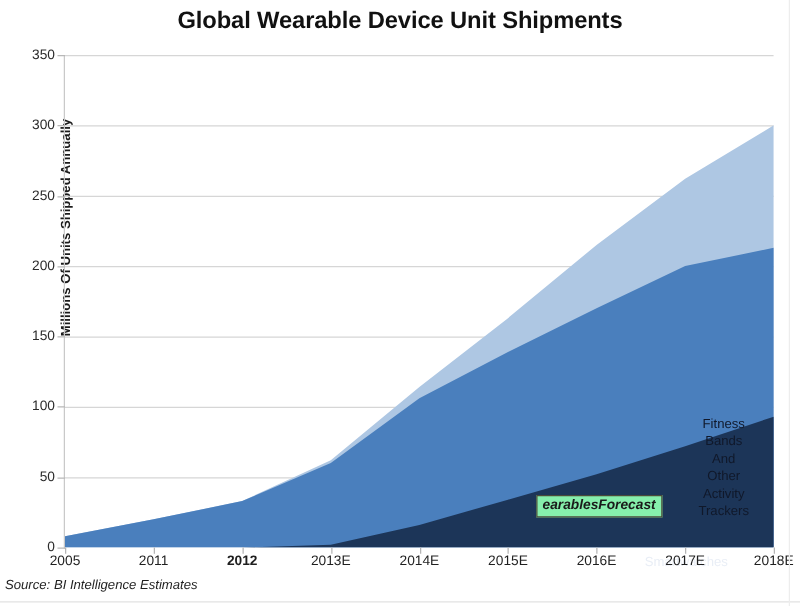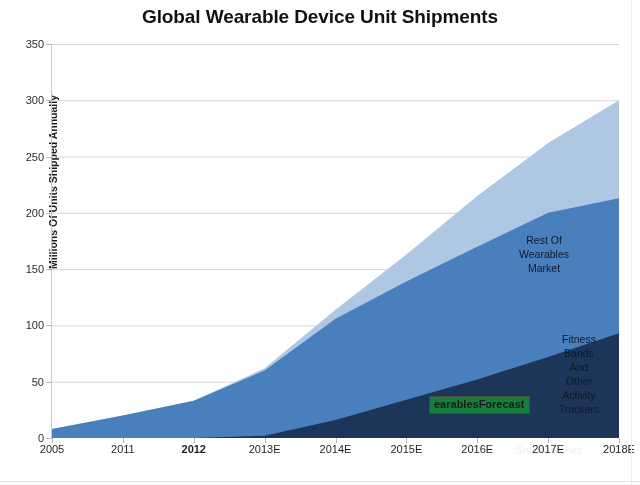--- a/index.html
+++ b/index.html
@@ -178,29 +178,30 @@
   #watermark .wm-bi {
     font-size: 21px;
   }
 
   
   #tooltip-overlay {
     position: absolute;
     left: 429px;
     top: 396px;
     padding: 1px 4px 2px 4px;
-    background: #15803d;
+    background: #86efac;
     border: 1px solid #4a4a3a;
     font-size: 11px;
     font-weight: bold;
     color: #1a1a1a;
     font-family: "Liberation Sans", sans-serif;
     white-space: nowrap;
     line-height: 13px;
     z-index: 40;
+    font-style: italic;
   }
 
   
   #source-note {
     position: absolute;
     left: 4px;
     top: 462px;
     font-size: 10.5px;
     font-style: italic;
     color: #1f1f1f;
@@ -260,21 +261,20 @@
           <line x1="0" x2="567" y1="56.78571428571428" y2="56.78571428571428" stroke="#d6d6d6" stroke-width="1"></line>
           <line x1="0" x2="567" y1="0.5" y2="0.5" stroke="#d6d6d6" stroke-width="1"></line>
         </g>
       <g id="series-group">
           <path d="M 0.00 384.99 L 70.88 371.49 L 141.75 356.85 L 212.63 324.21 L 283.50 265.67 L 354.38 210.51 L 425.25 151.97 L 496.13 99.06 L 567.00 56.29 L 567.00 394.00 L 0.00 394.00 Z" fill="#aec7e3"></path>
           <path d="M 0.00 384.99 L 70.88 371.49 L 141.75 356.85 L 212.63 326.46 L 283.50 274.67 L 354.38 237.53 L 425.25 202.63 L 496.13 168.86 L 567.00 154.22 L 567.00 394.00 L 0.00 394.00 Z" fill="#4a7fbd"></path>
           <path d="M 0.00 394.00 L 70.88 394.00 L 141.75 394.00 L 212.63 391.75 L 283.50 375.99 L 354.38 355.73 L 425.25 335.46 L 496.13 312.95 L 567.00 289.31 L 567.00 394.00 L 0.00 394.00 Z" fill="#1c3558"></path>
         </g>
     </svg>
 
-    <div class="series-annotation" id="annot-rest">Rest Of Wearables Market</div>
 
     <div class="series-annotation" id="annot-fitness">Fitness Bands And Other
 Activity Trackers</div>
 
     <div class="series-annotation" id="annot-smartwatches">Smartwatches</div>
 
 
   </div>
 
   <div id="x-ticks-marks">
@@ -295,20 +295,21 @@
       <div class="x-tick-label" style="left: 212.625px;">2013E</div>
       <div class="x-tick-label" style="left: 283.5px;">2014E</div>
       <div class="x-tick-label" style="left: 354.375px;">2015E</div>
       <div class="x-tick-label" style="left: 425.25px;">2016E</div>
       <div class="x-tick-label" style="left: 496.125px;">2017E</div>
       <div class="x-tick-label" style="left: 567px;">2018E</div>
     </div>
 
   <div id="tooltip-overlay">earablesForecast</div>
 
+  <div id="source-note">Source: BI Intelligence Estimates</div>
 
   <div id="bottom-rule"></div>
   <div id="right-rule"></div>
 
 <div class="y-tick-mark" style="top: 44px;"></div>
     <div class="y-tick-mark" style="top: 100px;"></div>
     <div class="y-tick-mark" style="top: 157px;"></div>
     <div class="y-tick-mark" style="top: 213px;"></div>
     <div class="y-tick-mark" style="top: 269px;"></div>
     <div class="y-tick-mark" style="top: 325px;"></div>

